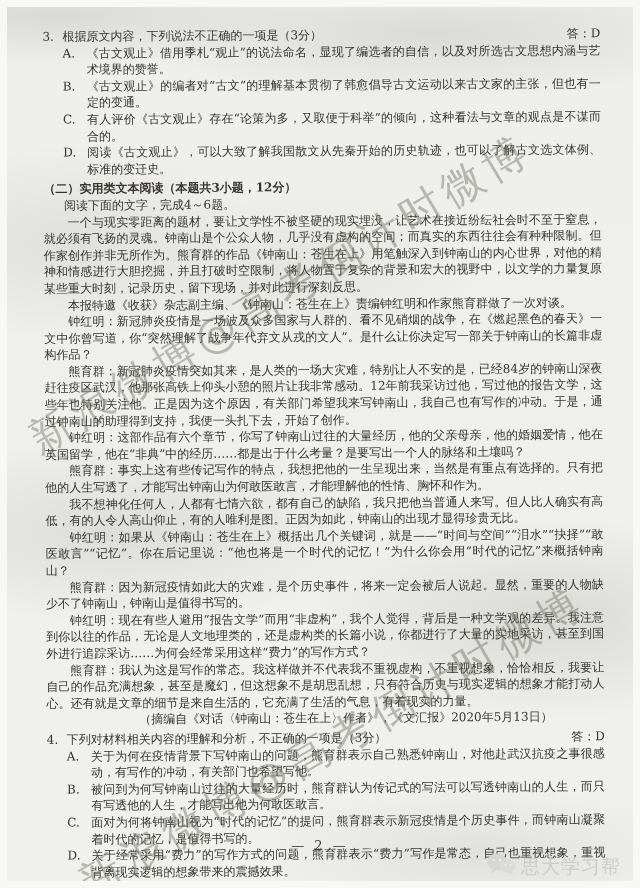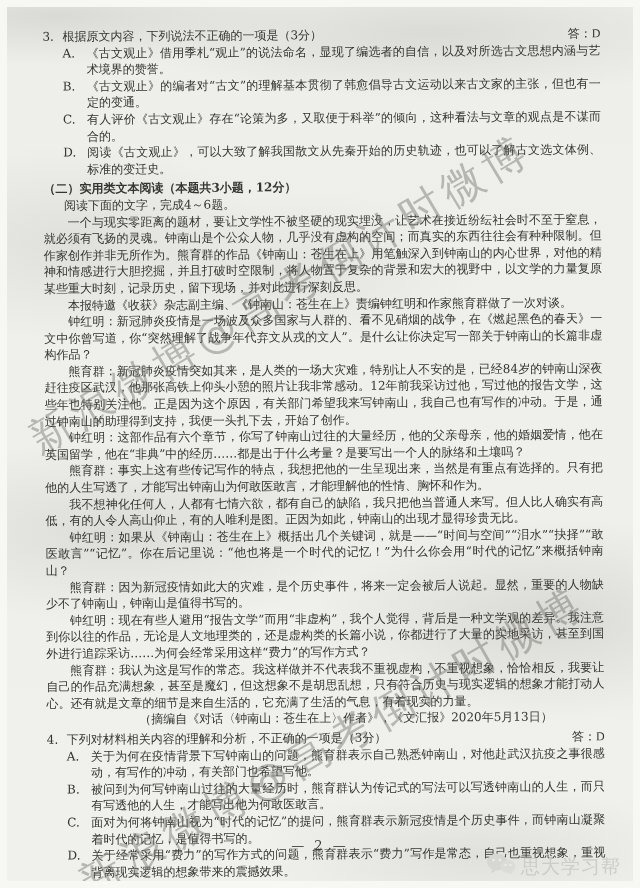--- a/index.html
+++ b/index.html
@@ -21,21 +21,21 @@
   .content{
     position:absolute;left:38px;right:30px;top:20px;
     font-size:12px;line-height:16.6px;
     text-align:justify;word-break:break-all;
     transform:rotate(-0.35deg);
   }
   p{margin:0;}
   .stem-row{display:flex;align-items:flex-start;}
   .qnum{flex:0 0 20px;}
   .stem{flex:1;}
-  .answer{flex:0 0 auto;padding-left:10px;font-family:Liberation Serif, serif;}
+  .answer{flex:0 0 auto;padding-left:10px;}
   .opt{display:flex;margin-left:20px;}
   .opt-label{flex:0 0 24px;}
   .opt-text{flex:1;text-align:justify;}
   .sec-heading{font-weight:bold;margin-top:3px;}
   .instruction{text-indent:1.7em;}
   .para{text-indent:2em;}
   .speaker{font-weight:normal;}
   .citation{text-align:right;padding-right:52px;}
   .q4{margin-top:3px;}
   .page-num{

